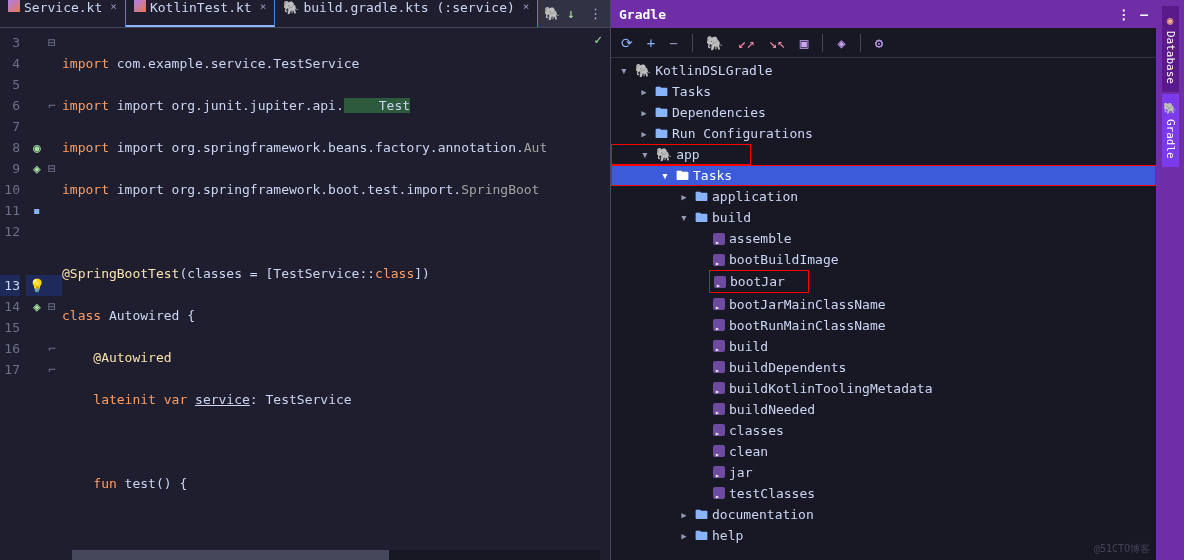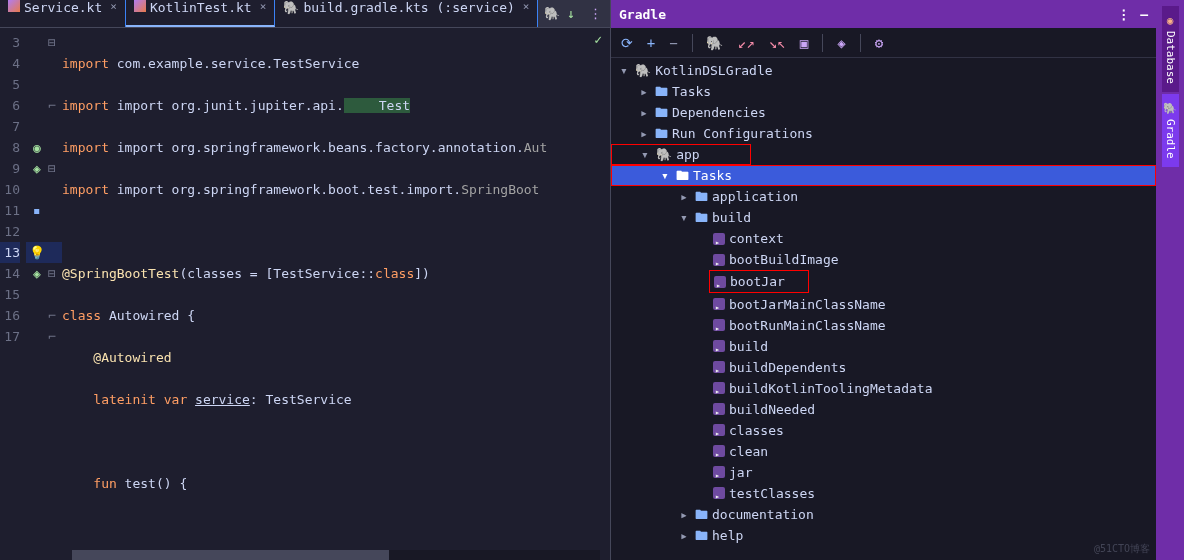--- a/index.html
+++ b/index.html
@@ -74,21 +74,21 @@
   }
   .code {
     flex: 1;
     line-height: 21px;
     padding-top: 4px;
     font-family: 'Consolas','Monaco',monospace;
     white-space: pre;
     overflow: hidden;
   }
   .code-line { height: 21px; }
-  .line13-bg { background: #1e2a5a !important; }
+  .line13-bg { background: #1e2a5a !important; margin-top: 33px; }
 
   .kw { color: #ff9e64; }
   .ann { color: #f9e2af; }
   .ident { color: #cdd6f4; }
   .underline { text-decoration: underline; }
   .hl-green { background: #2d5a3d; padding-left: 35px; }
   .hl-orange { color: #a3a3a3; }
   .check-ok { color: #a6e3a1; }
   .bulb { color: #f9e2af; }
 
@@ -359,21 +359,21 @@
       <span>application</span>
     </div>
     <div class="tree-row" style="padding-left:66px">
       <span class="tree-arrow">▾</span>
         <span class="folder-icon">🖿</span>
       <span>build</span>
     </div>
 
     <div class="tree-row" style="padding-left:102px">
         <span class="task-icon"></span>
-        <span>context</span>
+        <span>assemble</span>
       </div>
     <div class="tree-row" style="padding-left:102px">
         <span class="task-icon"></span>
         <span>bootBuildImage</span>
       </div>
     <div class="red-box" style="margin-left:98px;width:100px;display:inline-block"><div class="tree-row" style="padding-left:4px">
           <span class="task-icon"></span>
           <span>bootJar</span>
         </div></div>
     <div class="tree-row" style="padding-left:102px">

